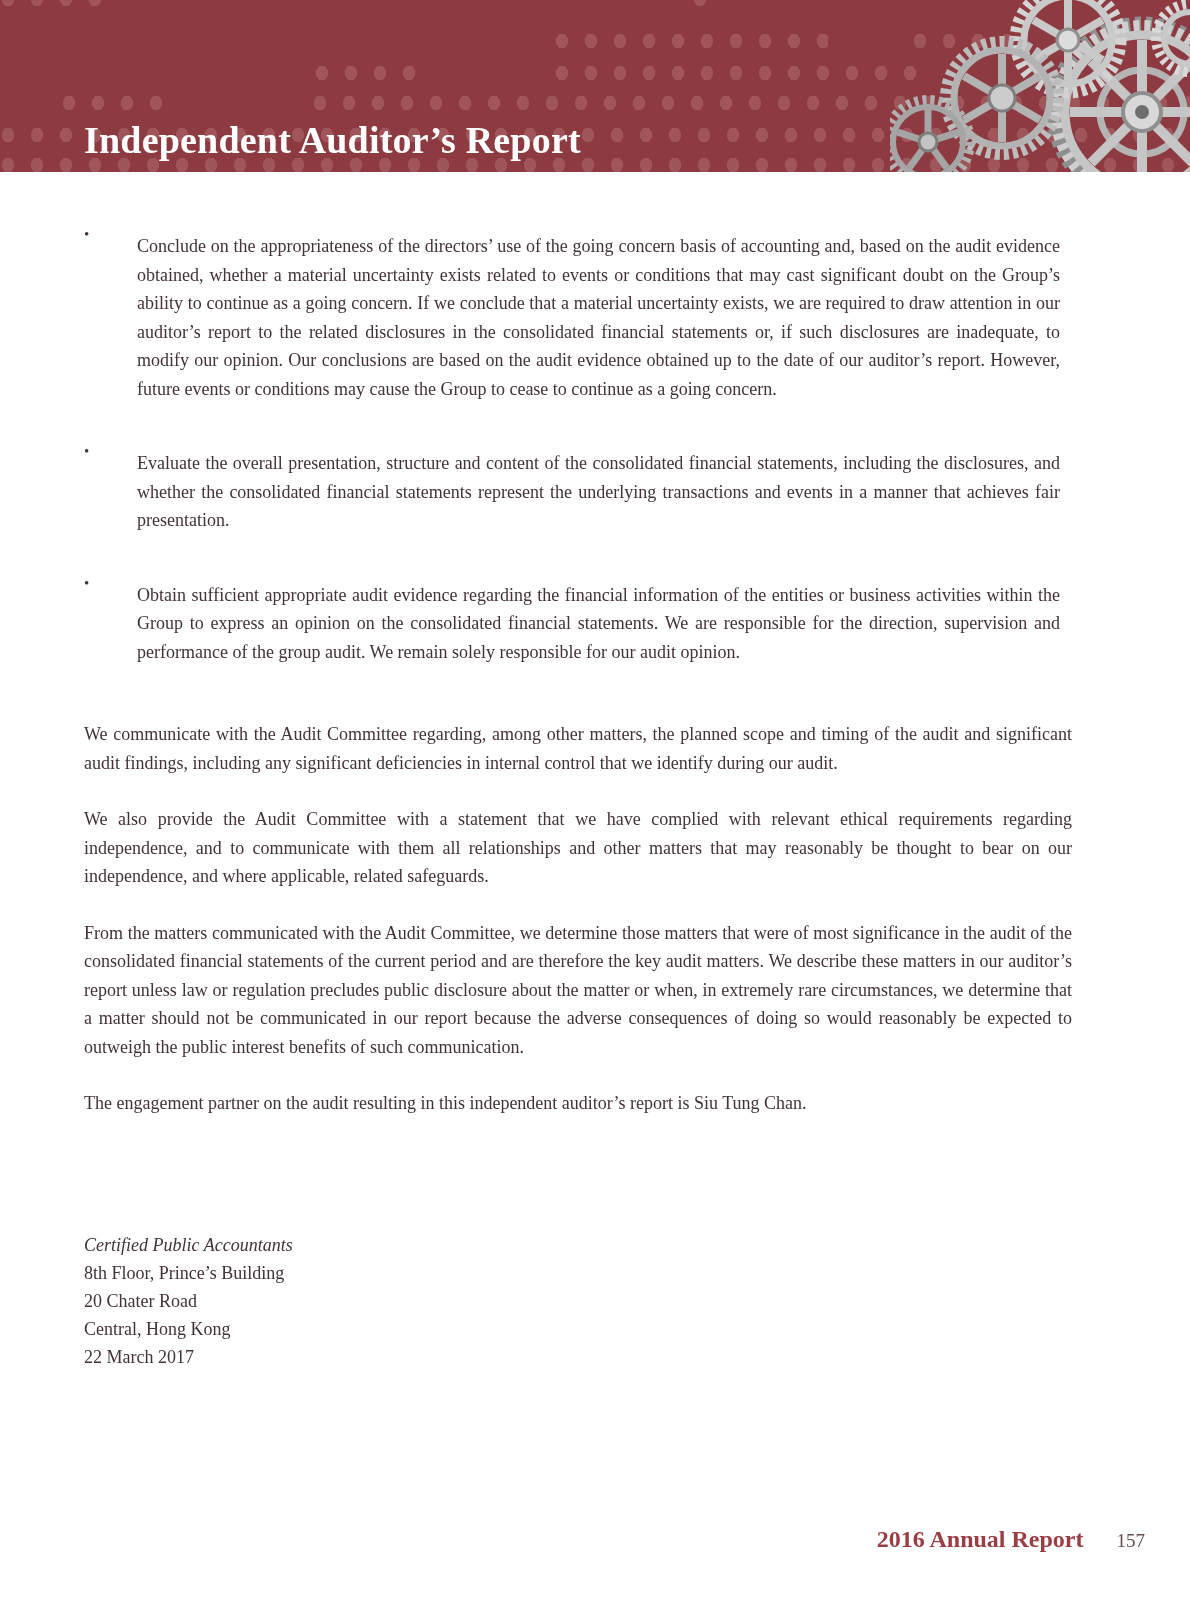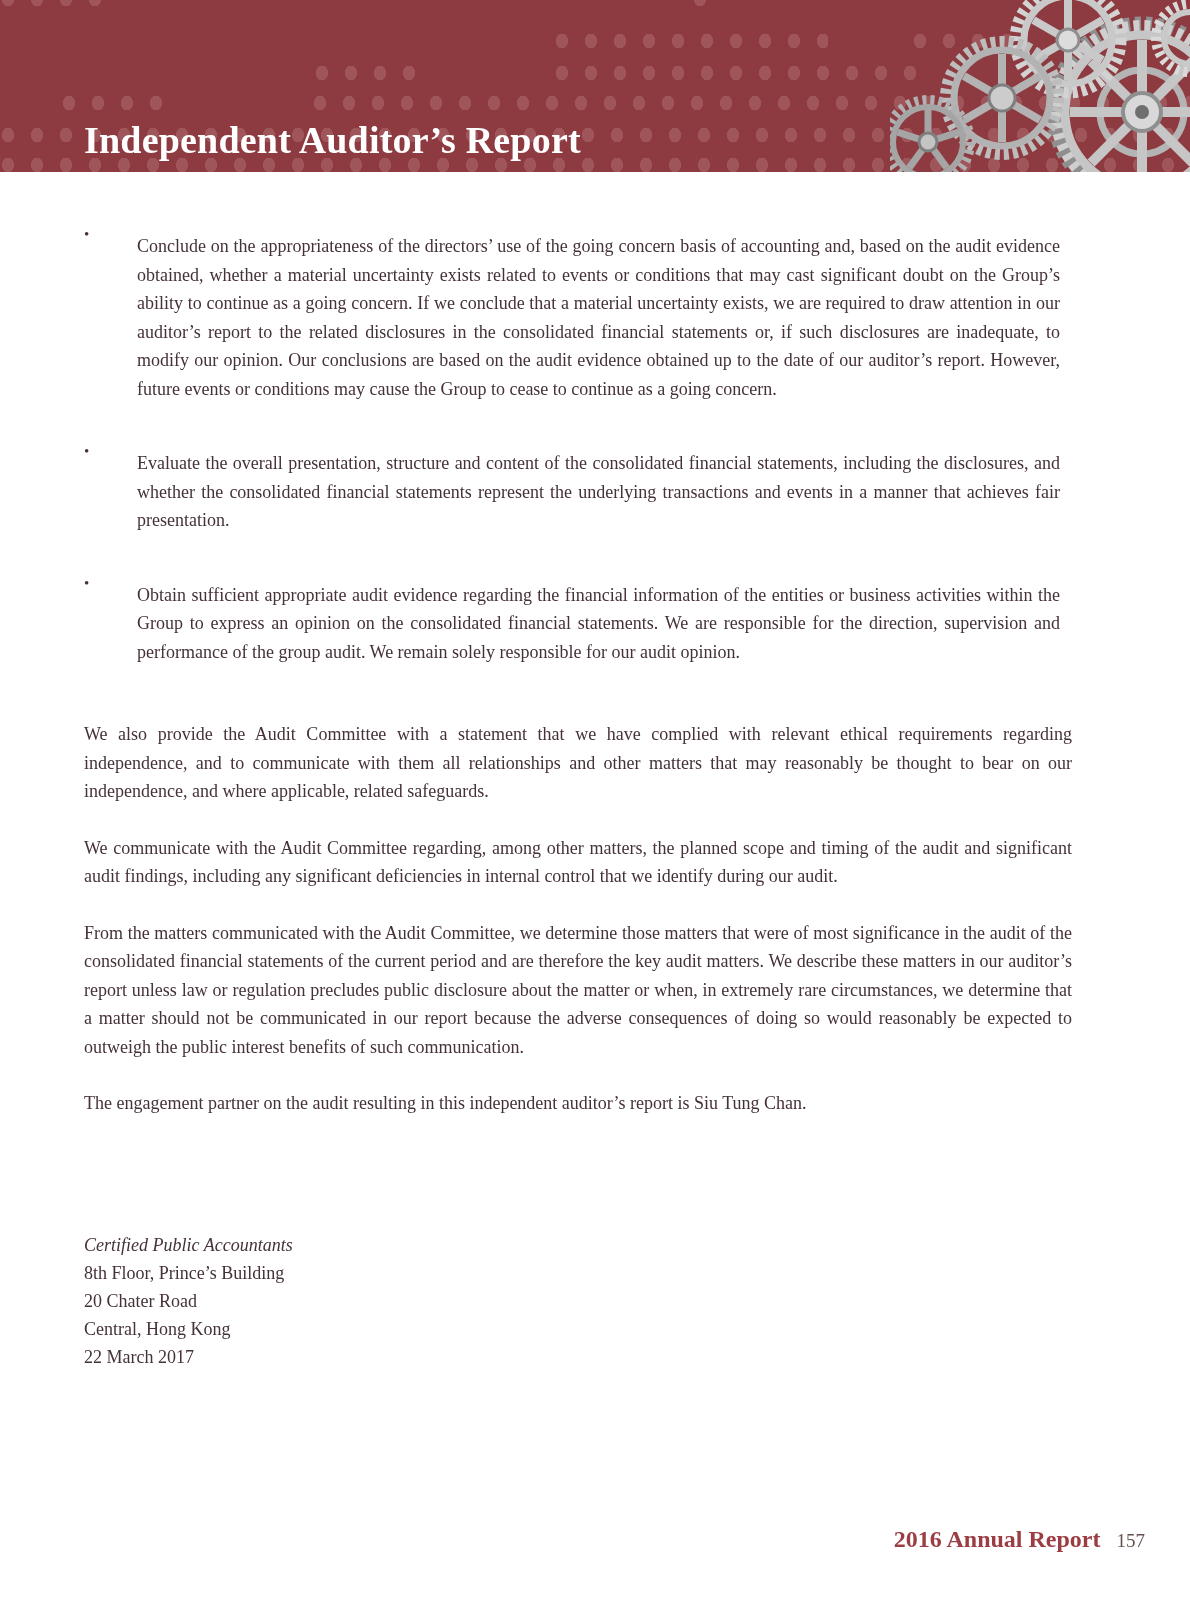--- a/index.html
+++ b/index.html
@@ -101,21 +101,21 @@
     white-space: nowrap;
   }
   .report-title {
     font-size: 24px;
     font-weight: bold;
     color: #9c3d43;
   }
   .page-number {
     font-size: 19px;
     color: #63504f;
-    margin-left: 16px;
+    margin-left: 33px;
   }
 </style>
 </head>
 <body>
 
 <div class="page">
 
   <header class="band">
     <div class="dots c1"></div>
     <div class="dots c2"></div>
@@ -209,22 +209,22 @@
       <li>
         <span class="marker">•</span>
         <p>Evaluate the overall presentation, structure and content of the consolidated financial statements, including the disclosures, and whether the consolidated financial statements represent the underlying transactions and events in a manner that achieves fair presentation.</p>
       </li>
       <li>
         <span class="marker">•</span>
         <p>Obtain sufficient appropriate audit evidence regarding the financial information of the entities or business activities within the Group to express an opinion on the consolidated financial statements. We are responsible for the direction, supervision and performance of the group audit. We remain solely responsible for our audit opinion.</p>
       </li>
     </ul>
 
+    <p class="para">We communicate with the Audit Committee regarding, among other matters, the planned scope and timing of the audit and significant audit findings, including any significant deficiencies in internal control that we identify during our audit.</p>
     <p class="para">We also provide the Audit Committee with a statement that we have complied with relevant ethical requirements regarding independence, and to communicate with them all relationships and other matters that may reasonably be thought to bear on our independence, and where applicable, related safeguards.</p>
-    <p class="para">We communicate with the Audit Committee regarding, among other matters, the planned scope and timing of the audit and significant audit findings, including any significant deficiencies in internal control that we identify during our audit.</p>
     <p class="para">From the matters communicated with the Audit Committee, we determine those matters that were of most significance in the audit of the consolidated financial statements of the current period and are therefore the key audit matters. We describe these matters in our auditor’s report unless law or regulation precludes public disclosure about the matter or when, in extremely rare circumstances, we determine that a matter should not be communicated in our report because the adverse consequences of doing so would reasonably be expected to outweigh the public interest benefits of such communication.</p>
     <p class="para">The engagement partner on the audit resulting in this independent auditor’s report is Siu Tung Chan.</p>
 
     <div class="signature">
       <p class="firm-desc">Certified Public Accountants</p>
       <div class="addr-block">
         <p>8th Floor, Prince’s Building</p>
         <p>20 Chater Road</p>
         <p>Central, Hong Kong</p>
       </div>

